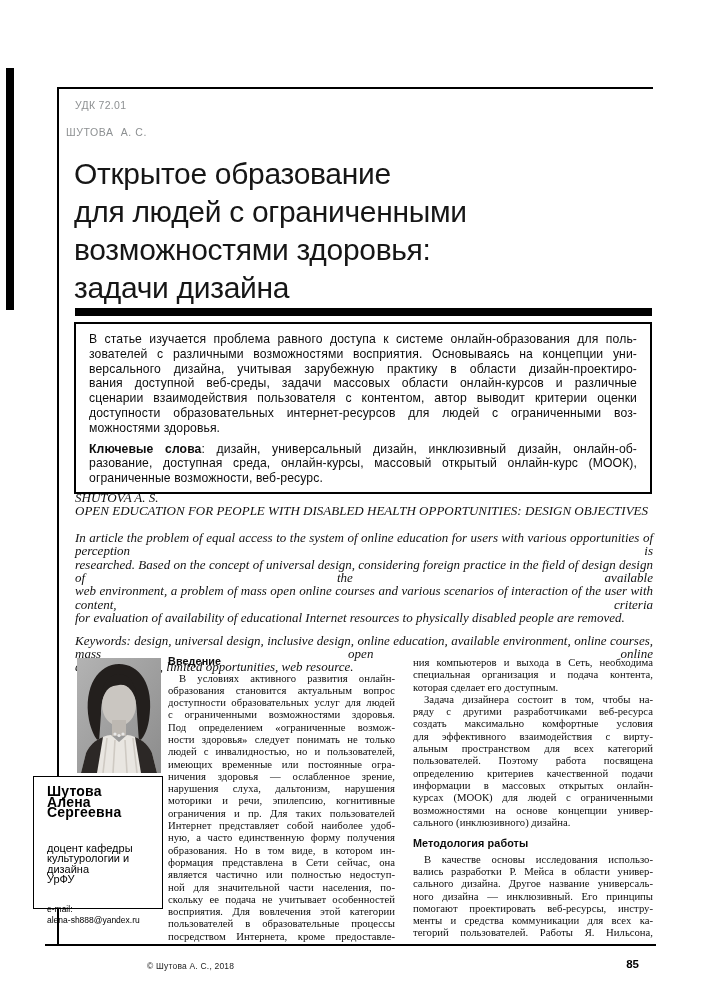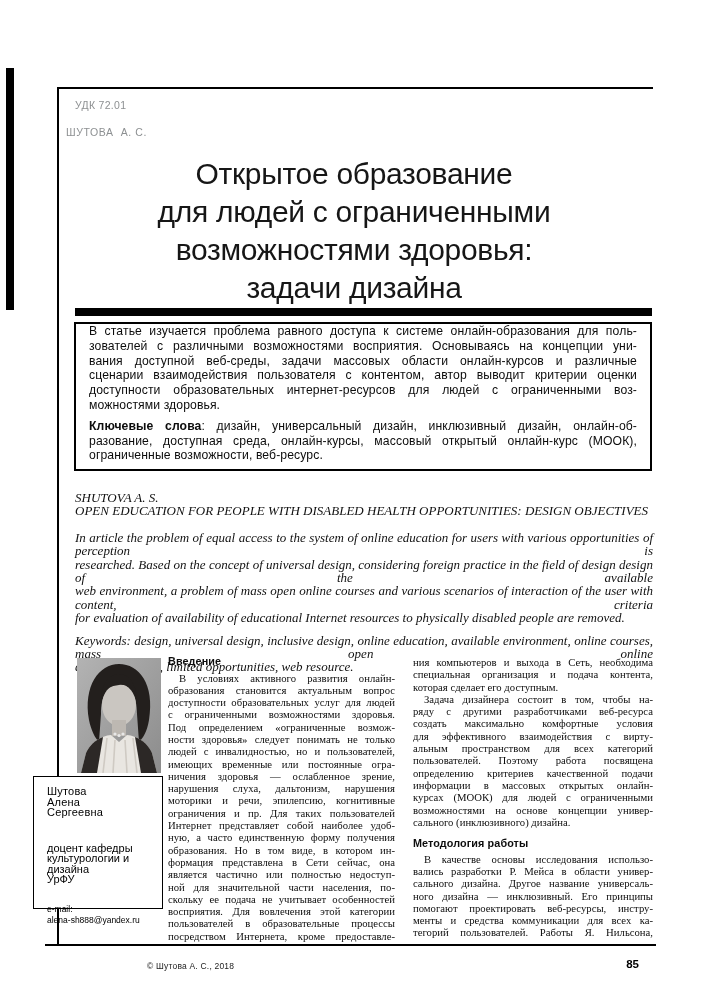--- a/index.html
+++ b/index.html
@@ -11,25 +11,25 @@
   .edge-bar{left:6px;top:68px;width:8px;height:242px;background:#000;}
   .rule-top{left:57px;top:87px;width:596px;height:2px;background:#000;}
   .rule-left{left:57px;top:87px;width:2px;height:859px;background:#000;}
   .rule-bottom{left:45px;top:944px;width:611px;height:2px;background:#000;}
   .thick-bar{left:75px;top:308px;width:577px;height:8px;background:#000;}
 
   
   .udk{left:75px;top:99px;font-size:10.5px;color:#8d9092;letter-spacing:.3px;white-space:pre;}
   .author-caps{left:66px;top:126px;font-size:10.5px;color:#8d9092;letter-spacing:.6px;white-space:pre;}
   .title{left:74px;top:155px;width:560px;font-size:30px;line-height:38px;font-weight:300;
-         color:#161616;letter-spacing:-.3px;white-space:pre-line;text-align:center;}
+         color:#161616;letter-spacing:-.3px;white-space:pre-line;}
 
   
   .abstract-box{left:74px;top:322px;width:578px;box-sizing:border-box;border:2px solid #000;
-                padding:0 13px 6px 13px;font-size:12.2px;line-height:14.8px;color:#0c0c0c;}
+                padding:8px 13px 6px 13px;font-size:12.2px;line-height:14.8px;color:#0c0c0c;}
   .abstract-box .blk.para .ln{letter-spacing:.1px;}
 
   
   .english{left:75px;top:491px;width:578px;font-family:"Liberation Serif",serif;
            font-style:italic;font-size:13px;line-height:13.4px;color:#111;}
 
   
   .bodytext{font-family:"Liberation Serif",serif;font-size:10.7px;line-height:12.3px;color:#0d0d0d;}
   .col-mid{left:168px;top:655px;width:227px;}
   .col-right{left:413px;top:656px;width:240px;}
@@ -37,21 +37,21 @@
   .blk.para .ln.jl{text-align:justify;text-align-last:justify;}
   .ln.ind{text-indent:11px;}
   .bodytext .blk.heading .ln{font-family:"Liberation Sans",sans-serif;font-weight:bold;
                              font-size:10.8px;line-height:12.5px;letter-spacing:.1px;}
   .b{font-weight:bold;}
 
   
   .photo{left:77px;top:658px;width:84px;height:115px;display:block;}
   .author-box{left:33px;top:776px;width:130px;height:133px;box-sizing:border-box;background:#fff;
               border:1.5px solid #000;padding:9px 4px 8px 13px;}
-  .author-name{font-weight:normal;font-size:11px;line-height:10.6px;white-space:pre-line;letter-spacing:.2px;}
+  .author-name{font-weight:bold;font-size:14px;line-height:10.6px;white-space:pre-line;letter-spacing:.2px;}
   .author-pos{margin-top:25px;font-size:11px;line-height:10.4px;white-space:pre-line;}
   .author-mail{margin-top:20px;font-size:8.5px;line-height:10.4px;}
 
   
   .copyright{left:147px;top:961px;font-size:8.5px;color:#222;letter-spacing:.2px;}
   .pagenum{left:613px;top:958px;width:26px;text-align:right;font-size:11.5px;font-weight:bold;}
 </style>
 </head>
 <body>
 
@@ -68,20 +68,21 @@
 для людей с ограниченными
 возможностями здоровья:
 задачи дизайна</h1>
 
   <div class="abs thick-bar"></div>
 
   <div class="abs abstract-box">
       <div class="blk para">
         <div class="ln jl">В статье изучается проблема равного доступа к системе онлайн-образования для поль-</div>
         <div class="ln jl">зователей с различными возможностями восприятия. Основываясь на концепции уни-</div>
+        <div class="ln jl">версального дизайна, учитывая зарубежную практику в области дизайн-проектиро-</div>
         <div class="ln jl">вания доступной веб-среды, задачи массовых области онлайн-курсов и различные</div>
         <div class="ln jl">сценарии взаимодействия пользователя с контентом, автор выводит критерии оценки</div>
         <div class="ln jl">доступности образовательных интернет-ресурсов для людей с ограниченными воз-</div>
         <div class="ln">можностями здоровья.</div>
       </div>
       <div class="blk para" style="margin-top: 6px;">
         <div class="ln jl"><span class="b">Ключевые слова</span><span>: дизайн, универсальный дизайн, инклюзивный дизайн, онлайн-об-</span></div>
         <div class="ln jl">разование, доступная среда, онлайн-курсы, массовый открытый онлайн-курс (МООК),</div>
         <div class="ln">ограниченные возможности, веб-ресурс.</div>
       </div>

